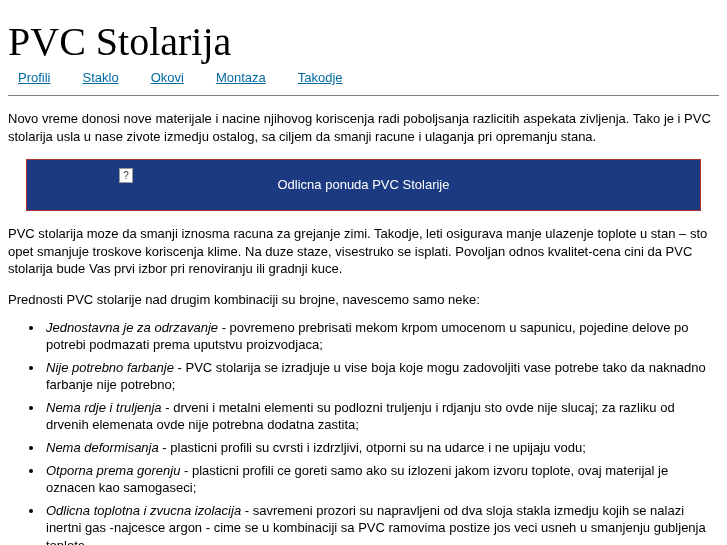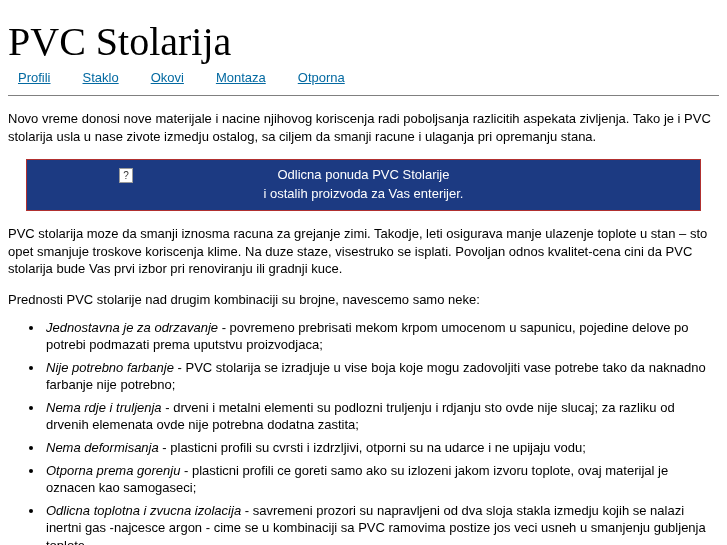--- a/index.html
+++ b/index.html
@@ -109,32 +109,31 @@
 
 <div class="page">
 
   <h1 class="site-title">PVC Stolarija</h1>
 
   <div class="navbar">
     <a href="#">Profili</a>
     <a href="#">Staklo</a>
     <a href="#">Okovi</a>
     <a href="#">Montaza</a>
-    <a href="#">Otporna</a>
+    <a href="#">Takodje</a>
   </div>
 
   <hr class="rule">
 
   <p class="body-text">Novo vreme donosi nove materijale i nacine njihovog koriscenja radi poboljsanja razlicitih aspekata zivljenja. Tako je i PVC stolarija usla u nase zivote izmedju ostalog, sa ciljem da smanji racune i ulaganja pri opremanju stana.</p>
 
   <div class="banner">
     <span class="broken-img">?</span>
     <div class="banner-text">
       <span>Odlicna ponuda PVC Stolarije</span><br>
-      <span>i ostalih proizvoda za Vas enterijer.</span>
     </div>
   </div>
 
   <p class="body-text">PVC stolarija moze da smanji iznosma racuna za grejanje zimi. Takodje, leti osigurava manje ulazenje toplote u stan – sto opet smanjuje troskove koriscenja klime. Na duze staze, visestruko se isplati. Povoljan odnos kvalitet-cena cini da PVC stolarija bude Vas prvi izbor pri renoviranju ili gradnji kuce.</p>
 
   <p class="intro-list">Prednosti PVC stolarije nad drugim kombinaciji su brojne, navescemo samo neke:</p>
 
   <ul class="features">
     <li><em>Jednostavna je za odrzavanje</em><span> - povremeno prebrisati mekom krpom umocenom u sapunicu, pojedine delove po potrebi podmazati prema uputstvu proizvodjaca;</span></li>
     <li><em>Nije potrebno farbanje</em><span> - PVC stolarija se izradjuje u vise boja koje mogu zadovoljiti vase potrebe tako da naknadno farbanje nije potrebno;</span></li>

